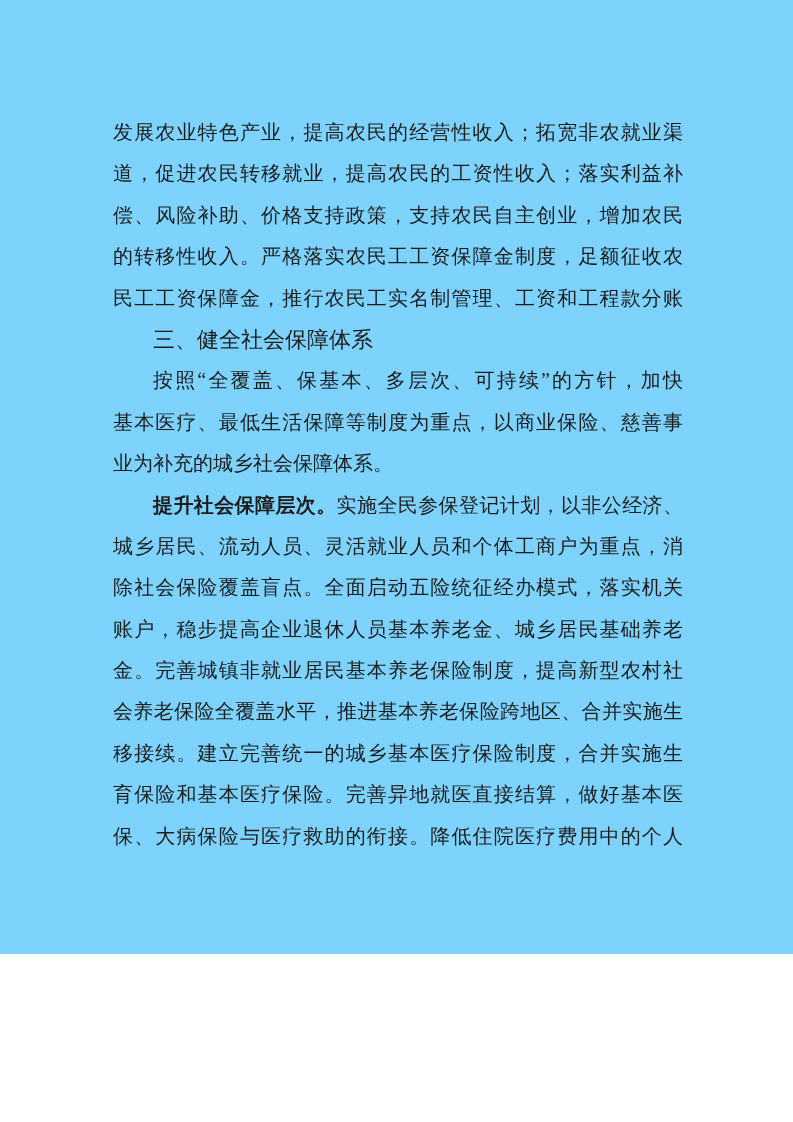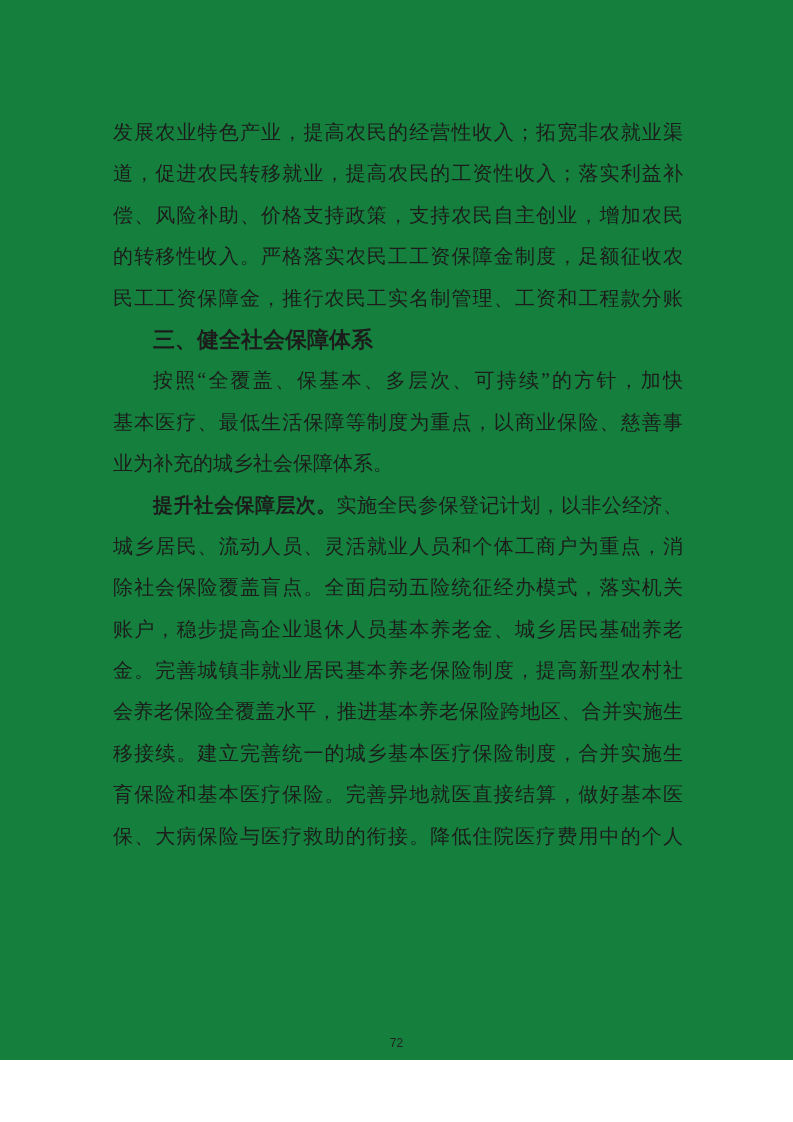--- a/index.html
+++ b/index.html
@@ -3,22 +3,22 @@
 <meta charset="utf-8">
 <style>
   html, body {
     margin: 0;
     padding: 0;
     background: #ffffff;
   }
   .page {
     position: relative;
     width: 793px;
-    height: 1060px;
-    background: #15803d;
+    height: 954px;
+    background: #7dd3fc;
     overflow: hidden;
     color: #1c1c1c;
     font-family: "Liberation Serif", "DejaVu Serif", serif;
   }
   .text-block {
     position: absolute;
     left: 113px;
     top: 112px;
     width: 570px;
   }
@@ -31,21 +31,21 @@
     white-space: normal;
   }
   .line.stretch {
     text-align-last: justify;
   }
   .line.indent {
     text-indent: 40px;
   }
   .line.heading {
     font-family: "Liberation Sans", "DejaVu Sans", sans-serif;
-    font-weight: 700;
+    font-weight: 400;
     font-size: 22px;
     text-align: left;
     text-align-last: left;
   }
   .bold-lead {
     font-family: "Liberation Sans", "DejaVu Sans", sans-serif;
     font-weight: 700;
     margin-top: 13px;
   }
   .page-number {

